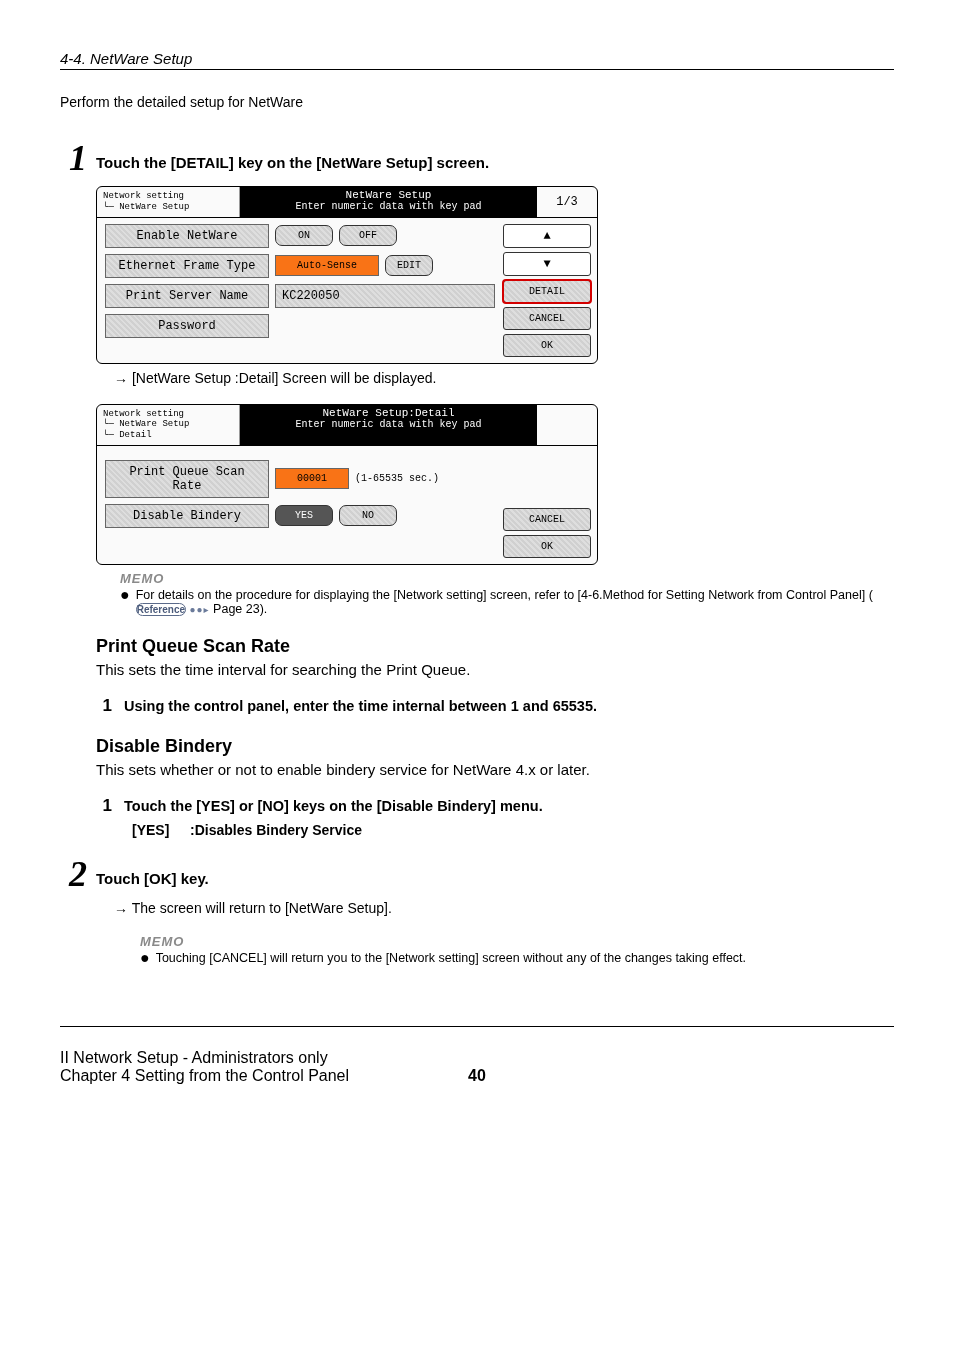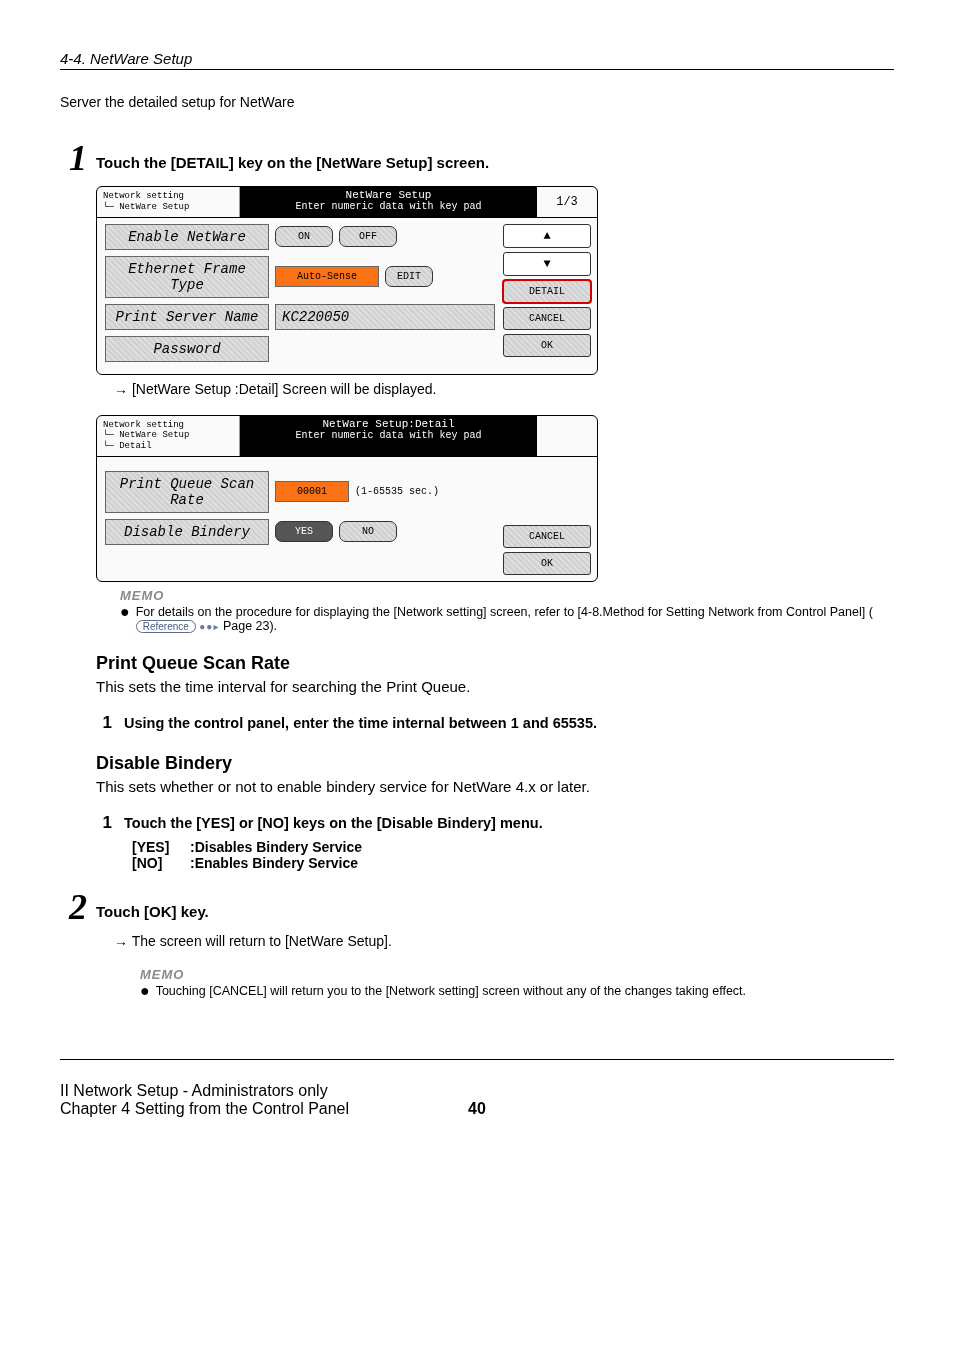--- a/index.html
+++ b/index.html
@@ -103,22 +103,21 @@
     gap: 6px;
     margin-bottom: 6px;
   }
   .ds-label {
     background: #d7d7d7;
     background-image: repeating-linear-gradient(45deg, #d0d0d0 0 2px, #dedede 2px 4px);
     border: 1px solid #666;
     padding: 4px 6px;
     text-align: center;
     width: 150px;
-    font-size: 14px;
-    font-style: italic;
+    font-size: 12px;
   }
   .ds-value {
     border: 1px solid #666;
     padding: 4px 6px;
     font-size: 10px;
     background: #f97316;
     text-align: center;
   }
   .ds-btn {
     background: #d7d7d7;
@@ -176,24 +175,24 @@
     gap: 6px;
     font-size: 12.5px;
     margin-top: 2px;
   }
   .memo-bullet { font-size: 16px; line-height: 0.9; }
   .memo-text { flex: 1; }
   .ref-pill {
     display: inline-block;
     border: 1px solid #5a6a8a;
     border-radius: 10px;
-    padding: 0 6px;
+    padding: 0 0;
     font-size: 10px;
     color: #4a5a7a;
-    font-weight: normal;
+    font-weight: bold;
     vertical-align: middle;
   }
   .ref-dots {
     color: #6a7a9a;
     font-size: 10px;
     letter-spacing: 1px;
     vertical-align: middle;
   }
   h3.subheading {
     font-size: 18px;
@@ -242,21 +241,21 @@
     left: 50%;
     transform: translateX(-50%);
   }
   .footer-wrap { position: relative; }
 </style>
 </head>
 <body>
 
 <div class="section-header">4-4. NetWare Setup</div>
 
-<div class="intro-text">Server the detailed setup for NetWare</div>
+<div class="intro-text">Perform the detailed setup for NetWare</div>
 
 <div class="big-step">
   <div class="big-step-num">1</div>
   <div class="big-step-text">Touch the [DETAIL] key on the [NetWare Setup] screen.</div>
 </div>
 
 <div class="screenshot-block">
   <div class="device-screen">
     <div class="ds-header">
       <div class="ds-breadcrumb">
@@ -337,21 +336,21 @@
       </div>
     </div>
   </div>
 </div>
 
 <div class="memo-block">
   <div class="memo-title">MEMO</div>
   <div class="memo-item">
     <span class="memo-bullet">●</span>
     <span class="memo-text">
-      <span>For details on the procedure for displaying the [Network setting] screen, refer to [4-8.Method for Setting Network from Control Panel] (</span>
+      <span>For details on the procedure for displaying the [Network setting] screen, refer to [4-6.Method for Setting Network from Control Panel] (</span>
       <span class="ref-pill">Reference</span>
       <span class="ref-dots">●●▸</span>
       <span>  Page 23).</span>
     </span>
   </div>
 </div>
 
 <h3 class="subheading">Print Queue Scan Rate</h3>
 <div class="sub-desc">This sets the time interval for searching the Print Queue.</div>
 <div class="small-step">
@@ -362,24 +361,20 @@
 <h3 class="subheading">Disable Bindery</h3>
 <div class="sub-desc">This sets whether or not to enable bindery service for NetWare 4.x or later.</div>
 <div class="small-step">
   <div class="small-step-num">1</div>
   <div class="small-step-text">Touch the [YES] or [NO] keys on the [Disable Bindery] menu.</div>
 </div>
 <div class="opt-list">
   <div class="opt-row">
     <span class="opt-key">[YES]</span>
     <span>:Disables Bindery Service</span>
-  </div>
-  <div class="opt-row">
-    <span class="opt-key">[NO]</span>
-    <span>:Enables Bindery Service</span>
   </div>
 </div>
 
 <div class="big-step">
   <div class="big-step-num">2</div>
   <div class="big-step-text">Touch [OK] key.</div>
 </div>
 <div class="arrow-result" style="">The screen will return to [NetWare Setup].</div>
 <div class="memo-block" style="margin-left:80px;margin-top:0">
   <div class="memo-title">MEMO</div>

